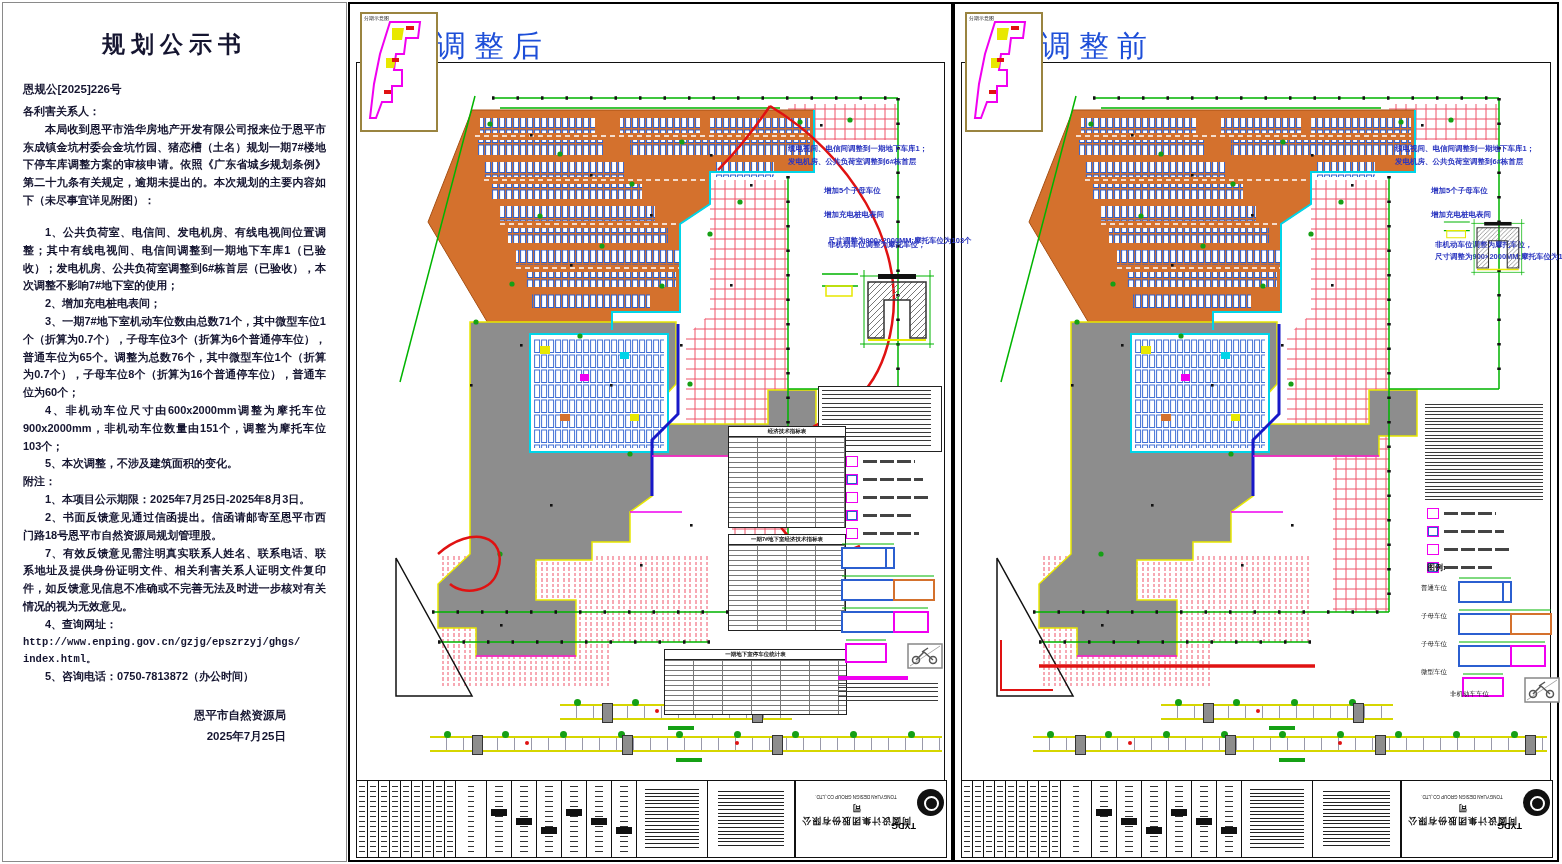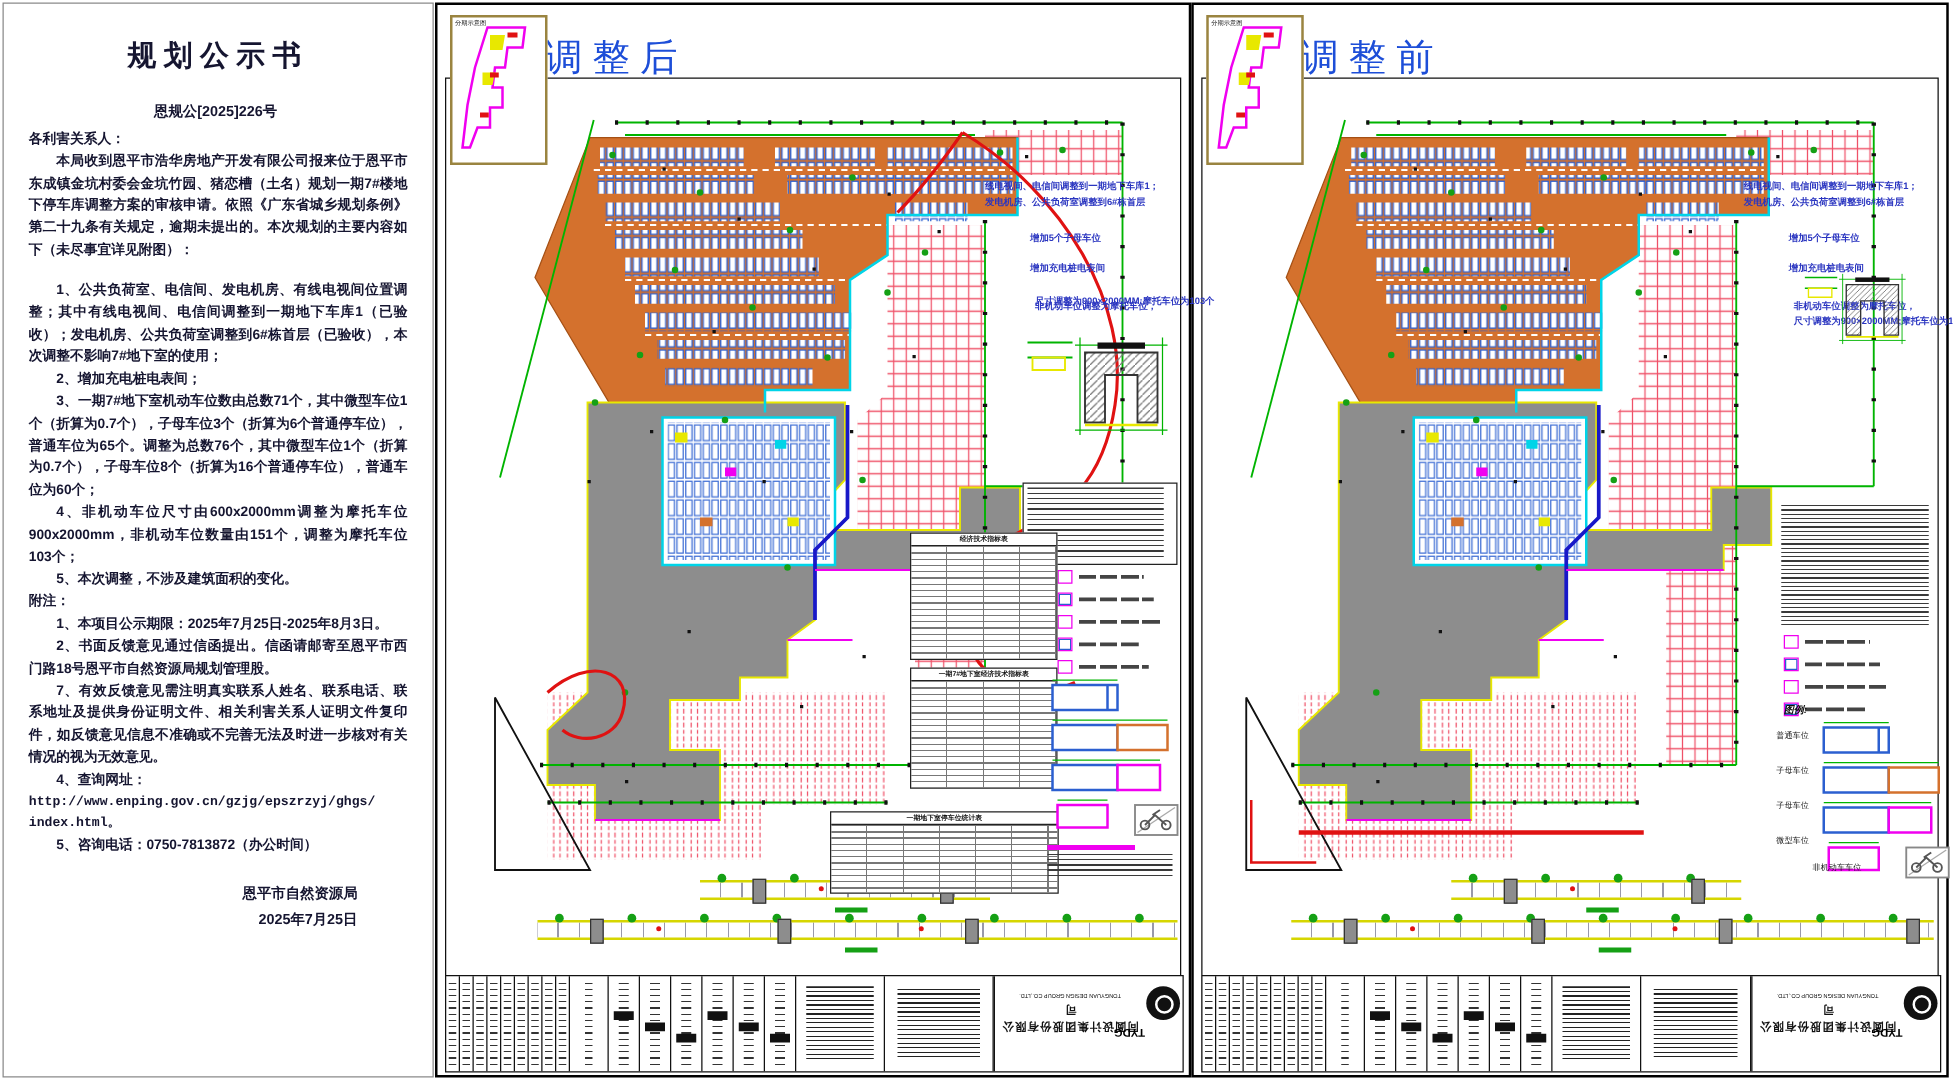--- a/index.html
+++ b/index.html
@@ -1,21 +1,21 @@
 <!DOCTYPE html>
 <html><head>
 <meta charset="utf-8">
 <style>
   html,body{margin:0;padding:0;background:#fff;}
   body{width:1562px;height:864px;position:relative;font-family:"Liberation Sans",sans-serif;overflow:hidden;}
   .panel{position:absolute;background:#fff;box-sizing:border-box;}
   
   #doc{left:2px;top:2px;width:345px;height:860px;border:1px solid #8a8a8a;color:#151530;padding:6px 20px 0 20px;}
   #doc .title{text-align:center;font-size:23px;font-weight:bold;letter-spacing:6px;margin-top:20px;}
-  #doc .docno{text-align:center;font-size:11.5px;font-weight:bold;margin:22px 4px 6px 0;}
+  #doc .docno{text-align:left;font-size:11.5px;font-weight:bold;margin:22px 4px 6px 0;}
   #doc p{font-size:11px;font-weight:bold;line-height:1.62;margin:0;text-align:justify;}
   #doc p.ind{text-indent:2em;}
   #doc p.gap{margin-top:14px;}
   #doc .sig{ text-align:right;font-size:11.5px;font-weight:bold;margin-right:40px;line-height:1.8;margin-top:20px;}
   
   #after{left:348px;top:2px;width:605px;height:860px;border:2px solid #000;}
   #before{left:953px;top:2px;width:606px;height:860px;border:2px solid #000;}
   .sheet-frame{position:absolute;left:6px;top:58px;right:6px;bottom:4px;border:1.5px solid #111;}
   .inset{position:absolute;left:10px;top:8px;width:74px;height:116px;border:2px solid #9a8440;background:#fff;z-index:5;}
   .inset .lbl{position:absolute;left:2px;top:1px;font-size:5px;color:#111;z-index:2;}
@@ -32,21 +32,21 @@
   .legend .sq{width:10px;height:9px;border:1.5px solid #f000f0;background:#fff;margin-right:5px;flex:none;}
   .legend .sq.b{box-shadow:inset 0 0 0 1px #2b5fd0;}
   .legend .bar{height:3.5px;background:repeating-linear-gradient(90deg,#444 0 14px,transparent 14px 17px);}
   .tbl{position:absolute;border:1.2px solid #222;background:#fff;z-index:6;box-sizing:border-box;}
   .tbl .tt{font-size:5.5px;font-weight:bold;text-align:center;border-bottom:1px solid #222;padding:1px 0;color:#111;white-space:nowrap;overflow:hidden;}
   .tbl .grid{position:absolute;left:0;right:0;bottom:0;background:
      repeating-linear-gradient(#777 0 1px,transparent 1px 5px),
      repeating-linear-gradient(90deg,transparent 0 28px,#777 28px 29px);}
   .stalls{position:absolute;z-index:6;}
   .stall-label{position:absolute;font-size:6.5px;color:#111;z-index:7;white-space:nowrap;}
-  .legend-title{position:absolute;font-size:8px;color:#111;z-index:7;font-weight:bold;font-style:italic;}
+  .legend-title{position:absolute;font-size:8px;color:#111;z-index:7;font-weight:bold;}
   .bottomnote{position:absolute;z-index:6;}
   .bottomnote .m{height:4px;background:#f000f0;margin-bottom:3px;}
   .strip{position:absolute;height:12px;border-top:2px solid #d6d600;border-bottom:2px solid #d6d600;background:repeating-linear-gradient(90deg,transparent 0 16px,#99a 16px 17px);z-index:3;}
   .strip .tree{position:absolute;top:-7px;width:7px;height:7px;border-radius:50%;background:#15a015;}
   .strip .col{position:absolute;top:-3px;width:9px;height:18px;background:#8d8d8d;border:1px solid #333;}
   .strip .dot{position:absolute;top:3px;width:4px;height:4px;border-radius:50%;background:#e01212;}
   .strip-lbl{position:absolute;width:26px;height:4px;background:#15a015;z-index:3;}
   .tb{position:absolute;border:1.5px solid #111;background:#fff;display:flex;z-index:8;box-sizing:border-box;}
   .tb .ncol{border-right:1px solid #111;height:100%;position:relative;}
   .tb .vbar{position:absolute;left:20%;right:20%;top:6%;bottom:6%;background:repeating-linear-gradient(#333 0 1px,transparent 1px 5px);}

